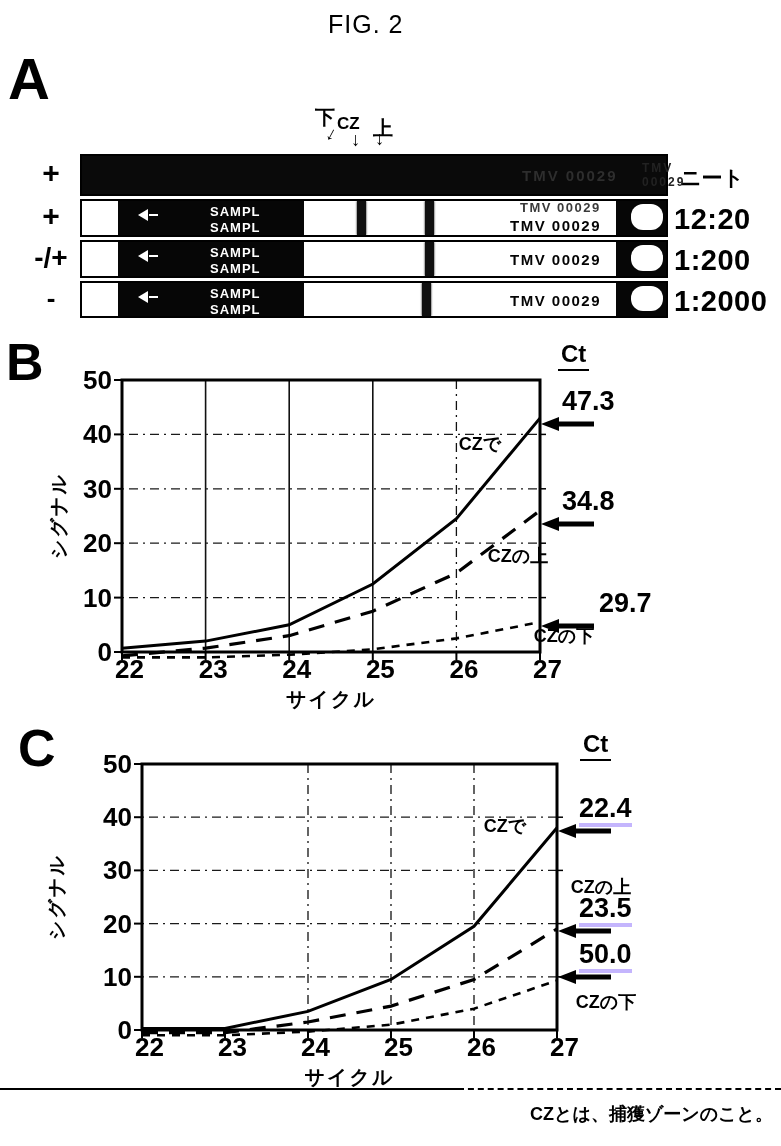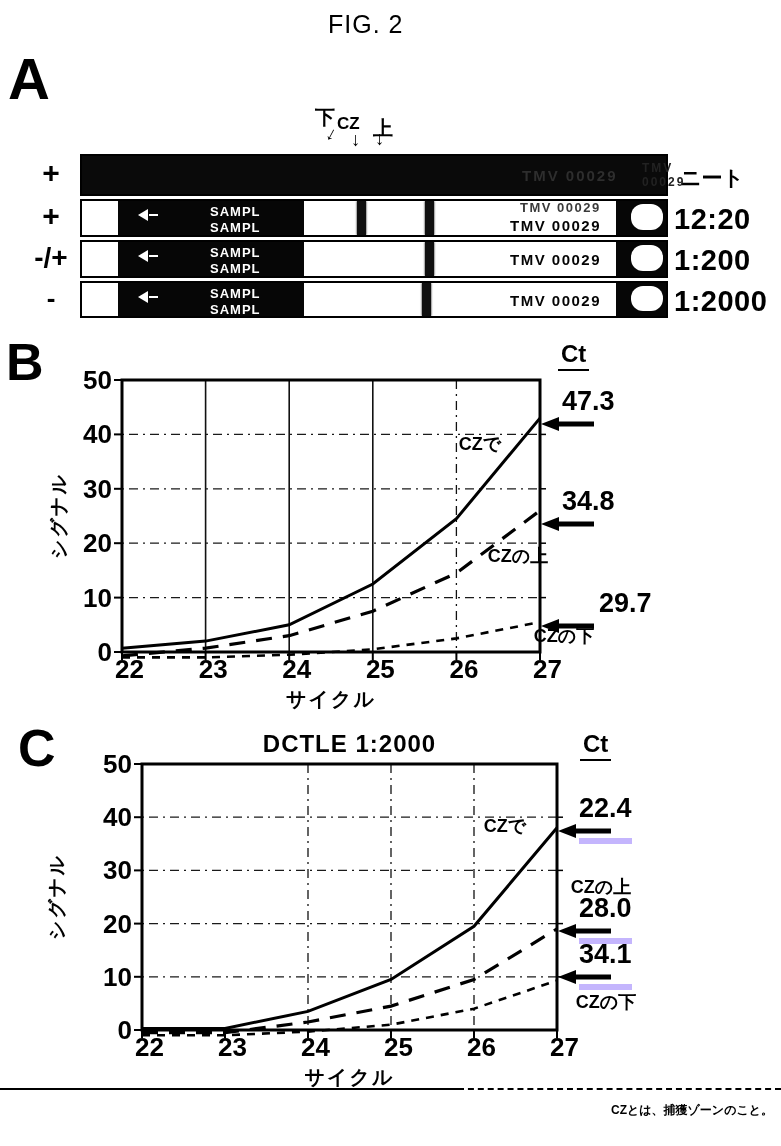--- a/index.html
+++ b/index.html
@@ -40,25 +40,25 @@
   .neat-ghost{color:#2e2e2e;font-weight:700;font-size:15px;letter-spacing:2px;}
   
   .chart-title{text-align:center;font-weight:700;letter-spacing:1px;}
   .ct-header{font-size:24px;font-weight:700;border-bottom:2px solid #000;padding:0 3px 1px 3px;}
   .tick-label{font-size:26px;font-weight:700;line-height:1;}
   .x-tick{text-align:right;}
   .y-tick{text-align:right;}
   .axis-label{font-size:20px;font-weight:600;letter-spacing:2px;text-align:center;}
   .series-label{font-size:18px;font-weight:600;text-align:center;width:96px;}
   .ct-num{font-size:27px;font-weight:700;line-height:1;}
-  .ct-num.u{border-bottom:6px solid #c4b5fd;padding-bottom:16px;}
+  .ct-num.u{border-bottom:4px solid #c4b5fd;padding-bottom:1px;}
   
   .footrule-solid{left:0;top:1088px;width:458px;border-top:2px solid #000;}
   .footrule-dash{left:458px;top:1088px;width:323px;border-top:2px dashed #000;}
-  .footnote{left:288px;right:8px;top:1102px;text-align:right;font-size:12px;font-weight:600;}
+  .footnote{left:288px;right:8px;top:1102px;text-align:right;font-size:18px;font-weight:600;}
 </style>
 </head>
 <body>
 
 <div class="page">
   <div class="abs fig-title">FIG. 2</div>
 
   <div class="abs panel-letter letter-a">A</div>
 
   <span class="abs zm-text zm-lower">下</span>
@@ -190,21 +190,20 @@
       <polygon points="0,8 18,1 18,15" fill="#000"></polygon>
       <rect x="16" y="5.5" width="37" height="5" fill="#000"></rect>
     </svg>
     <div class="abs ct-num" style="left: 562px; top: 488.16px;">34.8</div>
     <div class="abs series-label" style="left: 516px; top: 624px;">CZの下</div>
     <svg width="54" height="16" style="position: absolute; left: 541px; top: 618.432px;">
       <polygon points="0,8 18,1 18,15" fill="#000"></polygon>
       <rect x="16" y="5.5" width="37" height="5" fill="#000"></rect>
     </svg>
     <div class="abs ct-num" style="left: 562px; top: 590.432px; margin-left: 37px;">29.7</div>
-    <div class="abs chart-title" style="left: 142px; top: 730px; width: 415px; font-size: 24px;">DCTLE 1:2000</div>
     <div class="abs ct-header" style="left: 580px; top: 730px;">Ct</div>
     <svg width="415" height="266" style="position: absolute; left: 142px; top: 764px; overflow: visible;">
       <line x1="166" y1="0" x2="166" y2="266" stroke="#111" stroke-width="1.3" stroke-dasharray="9 5 2 5"></line>
       <line x1="249" y1="0" x2="249" y2="266" stroke="#111" stroke-width="1.3" stroke-dasharray="9 5 2 5"></line>
       <line x1="332" y1="0" x2="332" y2="266" stroke="#111" stroke-width="1.3" stroke-dasharray="9 5 2 5"></line>
       <line x1="0" y1="212.8" x2="415" y2="212.8" stroke="#1a1a1a" stroke-width="1.3" stroke-dasharray="2 5 9 5"></line>
       <line x1="0" y1="159.6" x2="415" y2="159.6" stroke="#1a1a1a" stroke-width="1.3" stroke-dasharray="2 5 9 5"></line>
       <line x1="0" y1="106.4" x2="415" y2="106.4" stroke="#1a1a1a" stroke-width="1.3" stroke-dasharray="2 5 9 5"></line>
       <line x1="0" y1="53.19999999999999" x2="415" y2="53.19999999999999" stroke="#1a1a1a" stroke-width="1.3" stroke-dasharray="2 5 9 5"></line>
       <rect x="0" y="0" width="415" height="266" fill="none" stroke="#000" stroke-width="3"></rect>
@@ -246,20 +245,20 @@
     <svg width="54" height="16" style="position: absolute; left: 558px; top: 822.5px;">
       <polygon points="0,8 18,1 18,15" fill="#000"></polygon>
       <rect x="16" y="5.5" width="37" height="5" fill="#000"></rect>
     </svg>
     <div class="abs ct-num u" style="left: 579px; top: 794.5px;">22.4</div>
     <div class="abs series-label" style="left: 553px; top: 875px;">CZの上</div>
     <svg width="54" height="16" style="position: absolute; left: 558px; top: 922.516px;">
       <polygon points="0,8 18,1 18,15" fill="#000"></polygon>
       <rect x="16" y="5.5" width="37" height="5" fill="#000"></rect>
     </svg>
-    <div class="abs ct-num u" style="left: 579px; top: 894.516px;">28.0</div>
+    <div class="abs ct-num u" style="left: 579px; top: 894.516px;">23.5</div>
     <div class="abs series-label" style="left: 558px; top: 990px;">CZの下</div>
     <svg width="54" height="16" style="position: absolute; left: 558px; top: 968.8px;">
       <polygon points="0,8 18,1 18,15" fill="#000"></polygon>
       <rect x="16" y="5.5" width="37" height="5" fill="#000"></rect>
     </svg>
-    <div class="abs ct-num u" style="left: 579px; top: 940.8px;">34.1</div>
+    <div class="abs ct-num u" style="left: 579px; top: 940.8px;">50.0</div>
   </div>
 
 </body></html>

